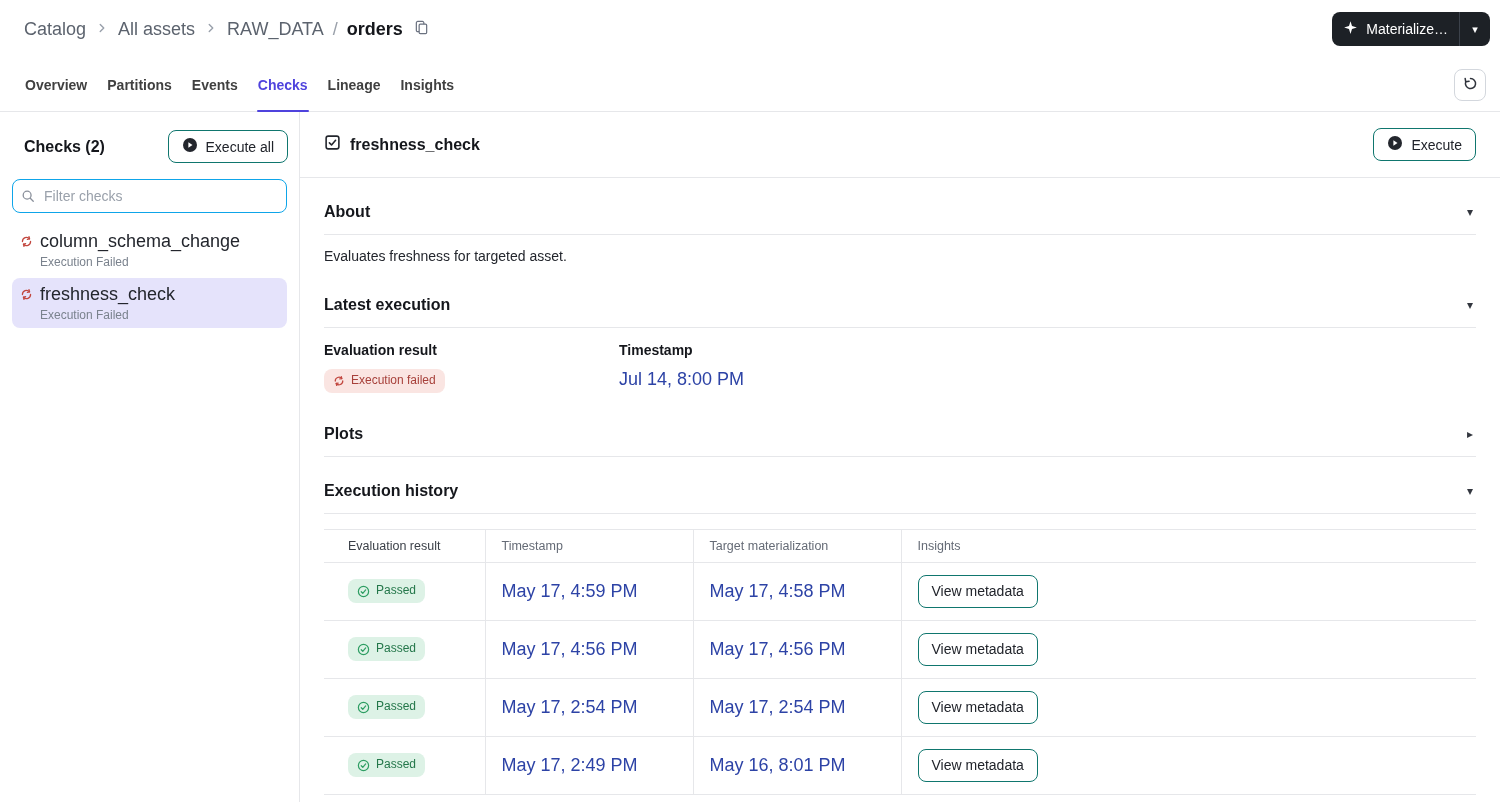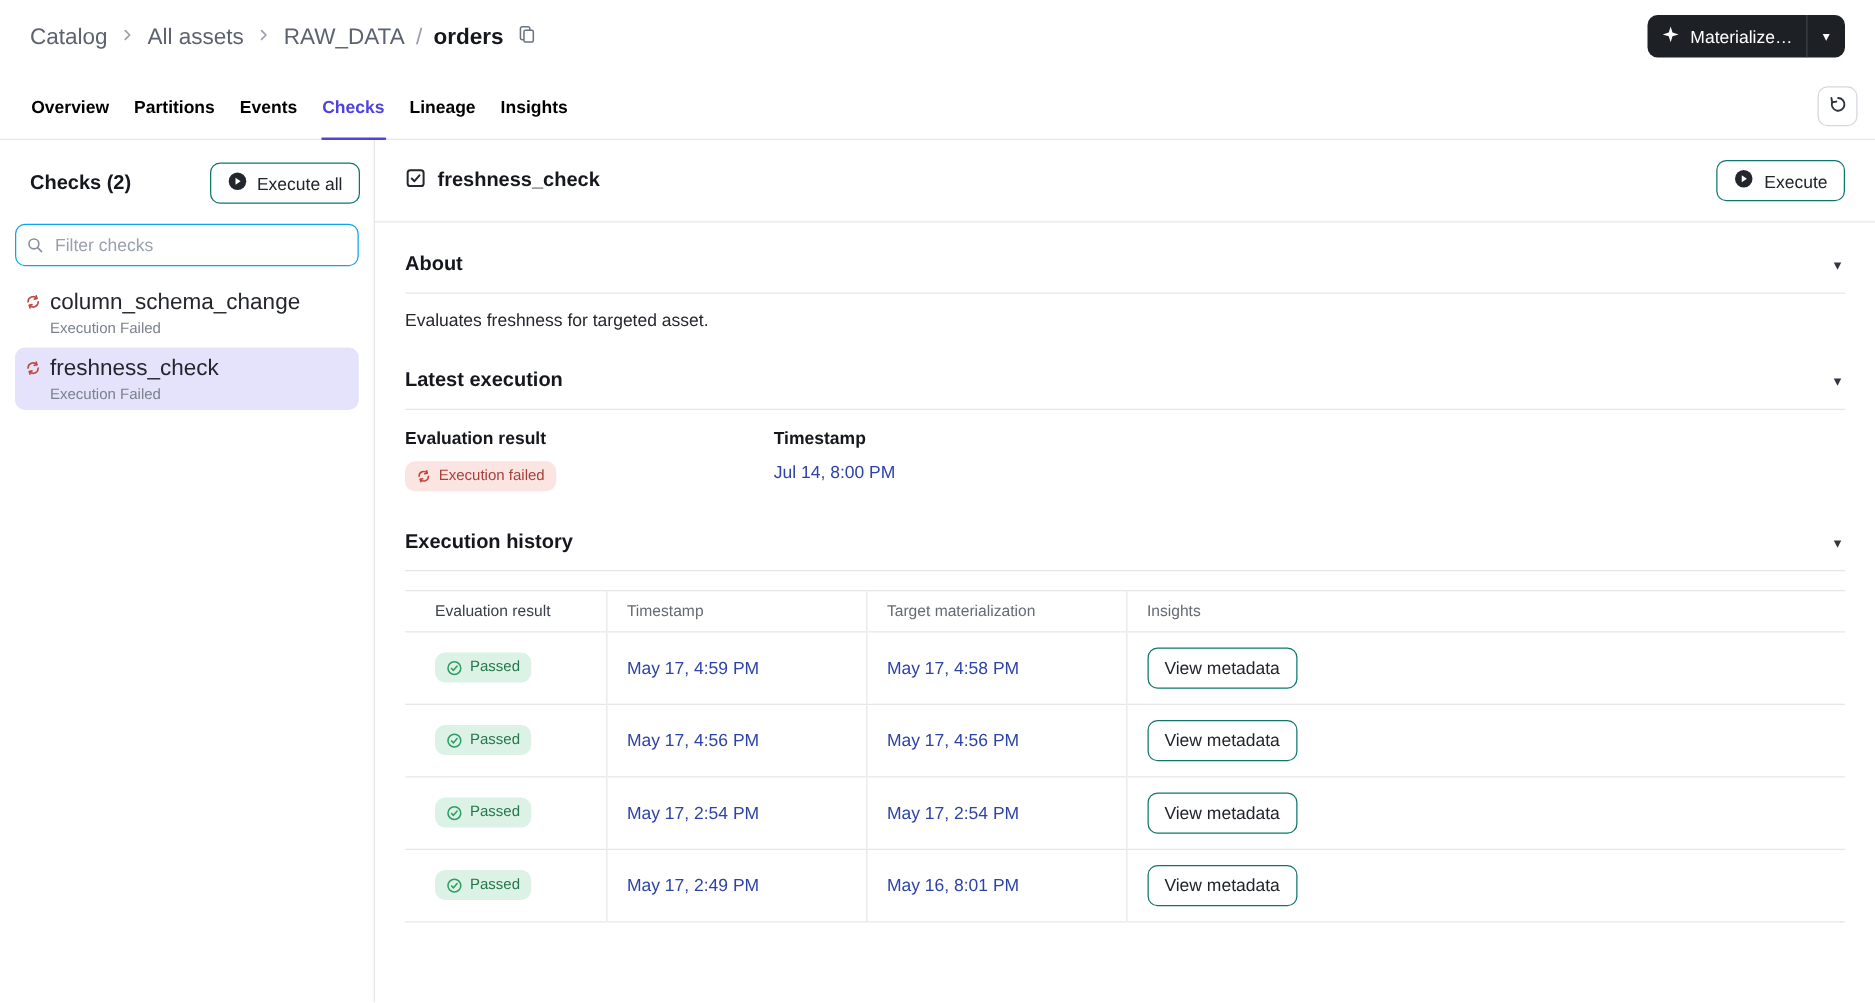--- a/index.html
+++ b/index.html
@@ -8,29 +8,29 @@
   .app { width:1500px; height:802px; display:flex; flex-direction:column; }
 
   
   .topbar { height:58px; flex:0 0 58px; display:flex; align-items:center; justify-content:space-between; padding:0 10px 0 24px; }
   .breadcrumb { display:flex; align-items:center; gap:9px; font-size:18px; }
   .crumb { color:#5C636E; cursor:pointer; }
   .crumb-current { color:#15171C; font-weight:bold; }
   .crumb-slash { color:#9AA0AA; }
   .copy-btn { background:none; border:none; cursor:pointer; display:flex; align-items:center; padding:2px; }
 
-  .split-btn { display:flex; align-items:stretch; background:var(--dark-btn-bg,#1D2126); border-radius:8px; height:34px; margin-right:14px; color:#fff; overflow:hidden; }
+  .split-btn { display:flex; align-items:stretch; background:var(--dark-btn-bg,#1D2126); border-radius:8px; height:34px; color:#fff; overflow:hidden; }
   .split-main { display:flex; align-items:center; gap:8px; padding:0 11px; background:none; border:none; color:#fff; font-size:14px; font-family:inherit; cursor:pointer; }
   .split-main .lbl { display:inline-block; max-width:86px; white-space:nowrap; overflow:hidden; text-overflow:ellipsis; }
   .split-caret { width:31px; background:none; border:none; border-left:1px solid #3C424B; color:#fff; font-size:11px; cursor:pointer; display:flex; align-items:center; justify-content:center; }
 
   
   .tabbar { height:54px; flex:0 0 54px; display:flex; align-items:stretch; padding:0 14px 0 24px; border-bottom:1px solid var(--border,#E6E7EA); }
   .tabs { display:flex; gap:18px; }
-  .tab { display:flex; align-items:center; font-size:14px; font-weight:600; color:#000000; cursor:pointer; position:relative; padding:0 1px; }
+  .tab { display:flex; align-items:center; font-size:14px; font-weight:600; color:#404040; cursor:pointer; position:relative; padding:0 1px; }
   .tab.active { color:var(--accent,#4F43DD); }
   .tab.active::after { content:""; position:absolute; left:0; right:0; bottom:-1px; height:2px; background:var(--accent,#4F43DD); border-radius:1px; }
   .tabbar-spacer { flex:1; }
   .icon-btn { width:32px; height:32px; align-self:center; border:1px solid #D3D7DD; border-radius:8px; background:#fff; display:flex; align-items:center; justify-content:center; cursor:pointer; }
 
   
   .body { flex:1; display:flex; min-height:0; }
 
   
   .sidebar { width:300px; flex:0 0 300px; border-right:1px solid var(--border,#E6E7EA); display:flex; flex-direction:column; }
@@ -58,21 +58,21 @@
 
   .section-head { display:flex; align-items:center; justify-content:space-between; padding:25px 0 13px; border-bottom:1px solid var(--border,#E6E7EA); }
   .section-head h2 { font-size:16px; font-weight:bold; color:#15171C; }
   .chev { font-size:12px; color:#33373F; cursor:pointer; padding:0 3px; line-height:1; }
 
   .about-body { padding:13px 0 7px; font-size:14px; color:#23262D; }
 
   .latest-body { display:flex; padding:14px 0 7px; }
   .latest-col { width:295px; }
   .field-label { font-size:14px; font-weight:bold; color:#15171C; margin-bottom:11px; }
-  .ts-link { font-size:14px; color:var(--link-blue,#2D43A6); cursor:pointer; white-space:nowrap;text-align:center; }
+  .ts-link { font-size:18px; color:var(--link-blue,#2D43A6); cursor:pointer; white-space:nowrap;text-align:center; }
 
   .badge { display:inline-flex; align-items:center; gap:6px; border-radius:8px; padding:4px 9px; font-size:12px; line-height:1.3; }
   .badge.failed { background:var(--failed-bg,#FAE5E2); color:var(--failed-text,#A7403A); }
   .badge.passed { background:var(--passed-bg,#DDF2E6); color:var(--passed-text,#24774A); }
 
   .history-table { width:100%; border-collapse:collapse; margin-top:15px; table-layout:fixed; }
   .history-table th { border-top:1px solid var(--border,#E6E7EA); border-bottom:1px solid var(--border,#E6E7EA);
     font-size:12.5px; font-weight:normal; color:#656B76; text-align:left; padding:9px 16px; }
   .history-table th:first-child { color:#3A3F47; }
   .history-table td { border-bottom:1px solid var(--border,#E6E7EA); padding:12px 16px; font-size:14px; vertical-align:middle; }
@@ -231,20 +231,24 @@
                 </span>
               <span>Execution failed</span>
             </span>
           </div>
           <div class="latest-col">
             <div class="field-label">Timestamp</div>
             <span class="ts-link">Jul 14, 8:00 PM</span>
           </div>
         </div>
 
+        <div class="section-head">
+          <h2>Plots</h2>
+          <span class="chev">▸</span>
+        </div>
 
         <div class="section-head">
           <h2>Execution history</h2>
           <span class="chev">▾</span>
         </div>
 
         <table class="history-table">
           <colgroup>
               <col style="width:161px">
               <col style="width:208px">

